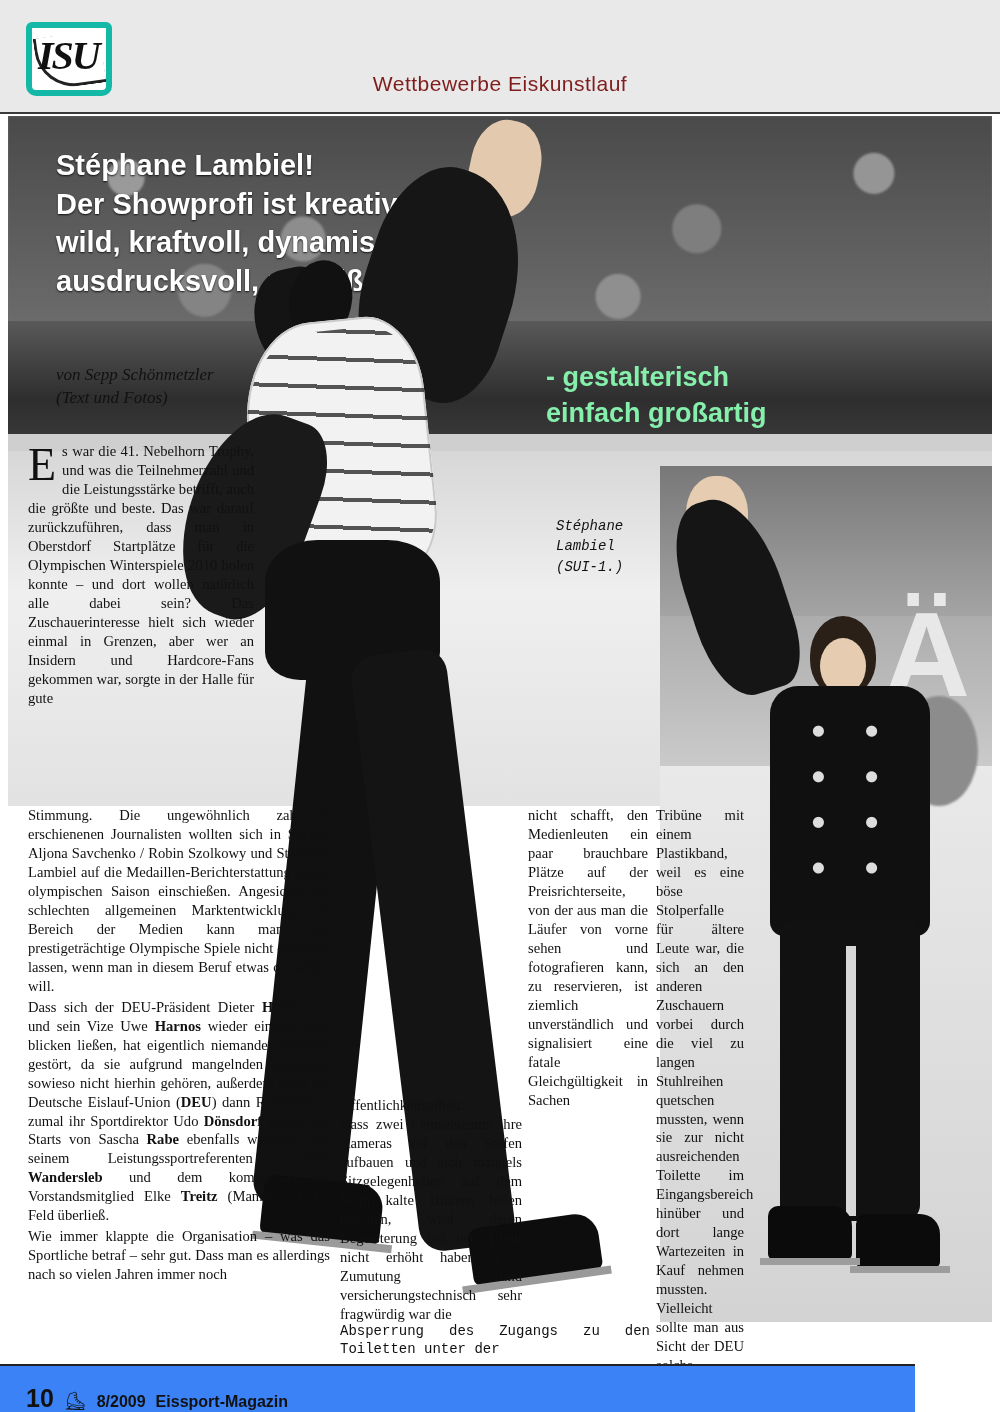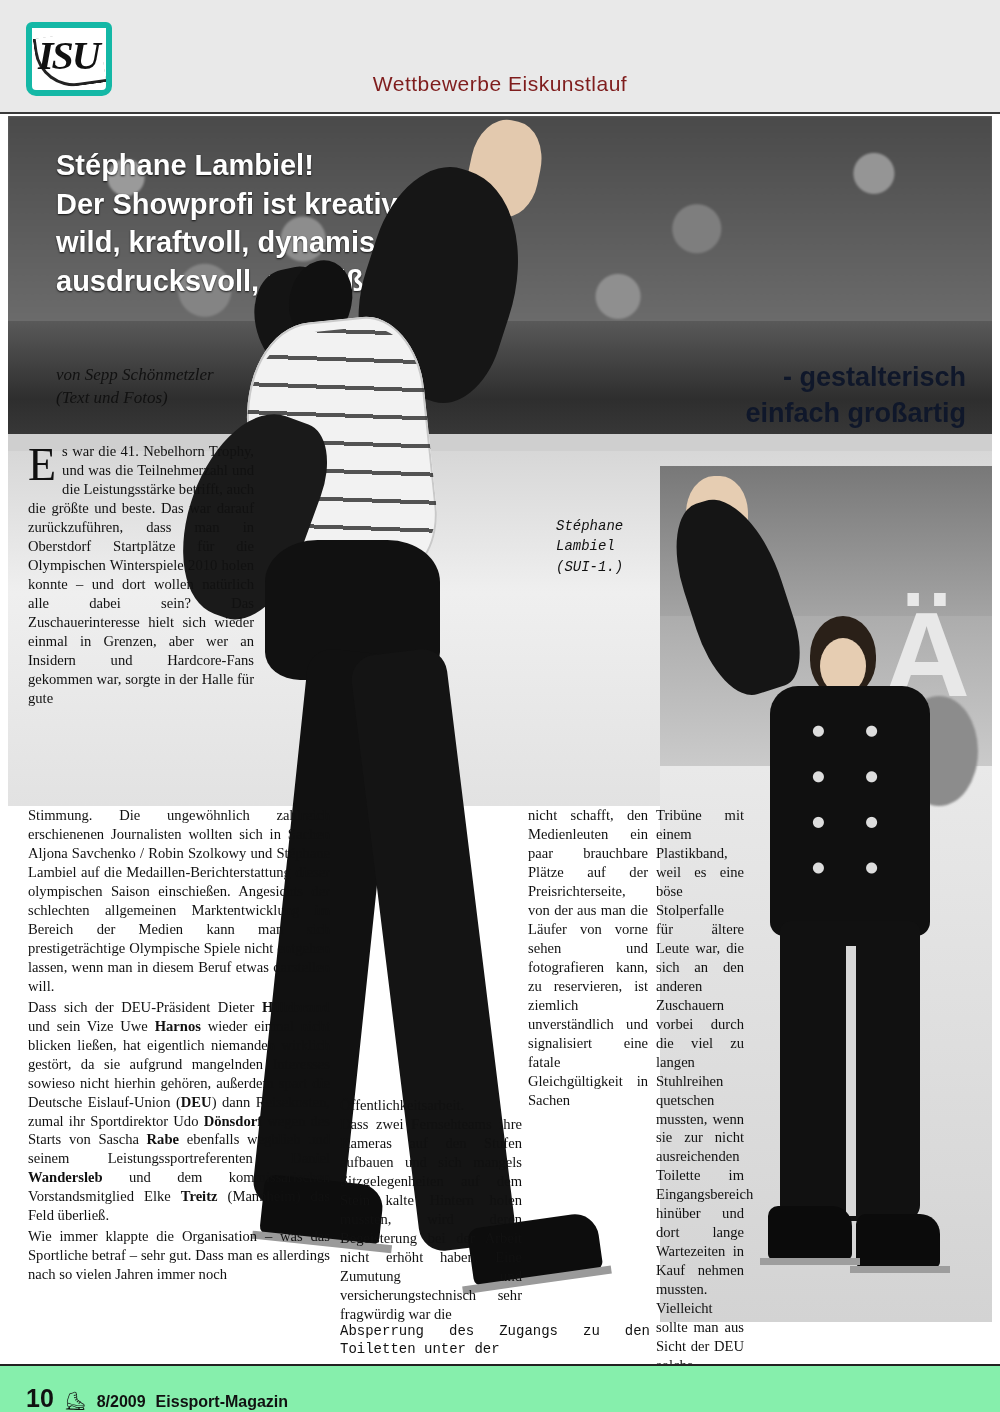--- a/index.html
+++ b/index.html
@@ -80,23 +80,23 @@
     color:#ffffff;
     text-shadow:0 1px 2px rgba(0,0,0,.8);
   }
 
   .byline{
     position:absolute;left:48px;top:248px;width:260px;
     font-family:"Liberation Serif", serif;
     font-style:italic;font-size:17px;line-height:1.35;color:#111;
   }
   .subhead{
-    position:absolute;right:26px;top:244px;width:420px;text-align:right;
-    font-family:"Liberation Sans", sans-serif;
-    font-weight:bold;font-size:27px;line-height:1.32;color:#0f172a;
+    position:absolute;right:26px;top:244px;width:420px;
+    font-family:"Liberation Sans", sans-serif;
+    font-weight:bold;font-size:27px;line-height:1.32;color:#86efac;
   }
 
   
   .skater{
     position:absolute;left:170px;top:240px;width:470px;height:1080px;
   }
   .sk-head{position:absolute;left:120px;top:20px;width:62px;height:78px;background:#111;border-radius:50% 50% 45% 45%;transform:rotate(12deg);}
   .sk-hair{position:absolute;left:86px;top:28px;width:80px;height:110px;background:#141414;border-radius:50% 40% 50% 60%;transform:rotate(-12deg);}
   .sk-arm-up{position:absolute;left:196px;top:-72px;width:150px;height:230px;background:#161616;transform:rotate(18deg);border-radius:40% 55% 30% 45%;}
   .sk-hand{position:absolute;left:300px;top:-120px;width:70px;height:96px;background:#e3c9ae;border-radius:45% 45% 40% 40%;transform:rotate(12deg);}
@@ -174,22 +174,22 @@
   .colA{left:28px;top:806px;width:302px;}
   .colB{left:340px;top:1096px;width:182px;}
   .colC{left:528px;top:806px;width:120px;}
   .colD{left:656px;top:806px;width:88px;}
 
   .wide-1{position:absolute;left:340px;top:1322px;width:310px;font-family:Liberation Mono, monospace;font-size:14px;line-height:1.3;text-align:justify;}
   .wide-2{position:absolute;left:656px;top:1322px;width:336px;font-family:"Liberation Serif",serif;font-size:14.6px;line-height:1.3;text-align:justify;}
 
   
   .footer{
-    position:absolute;left:0;bottom:0;width:1000px;height:46px;
-    border-top:2px solid #222;background:#86efac;
+    position:absolute;left:0;bottom:0;width:915px;height:46px;
+    border-top:2px solid #222;background:#3b82f6;
   }
   .footer-inner{
     position:absolute;left:26px;top:8px;display:flex;align-items:baseline;gap:10px;
     font-family:"Liberation Sans", sans-serif;
   }
   .pageno{font-size:25px;font-weight:bold;color:#111;}
   .foot-logo{font-size:18px;}
   .foot-text{font-size:16px;font-weight:bold;color:#111;margin-top:19px;}
 </style>
 </head>

